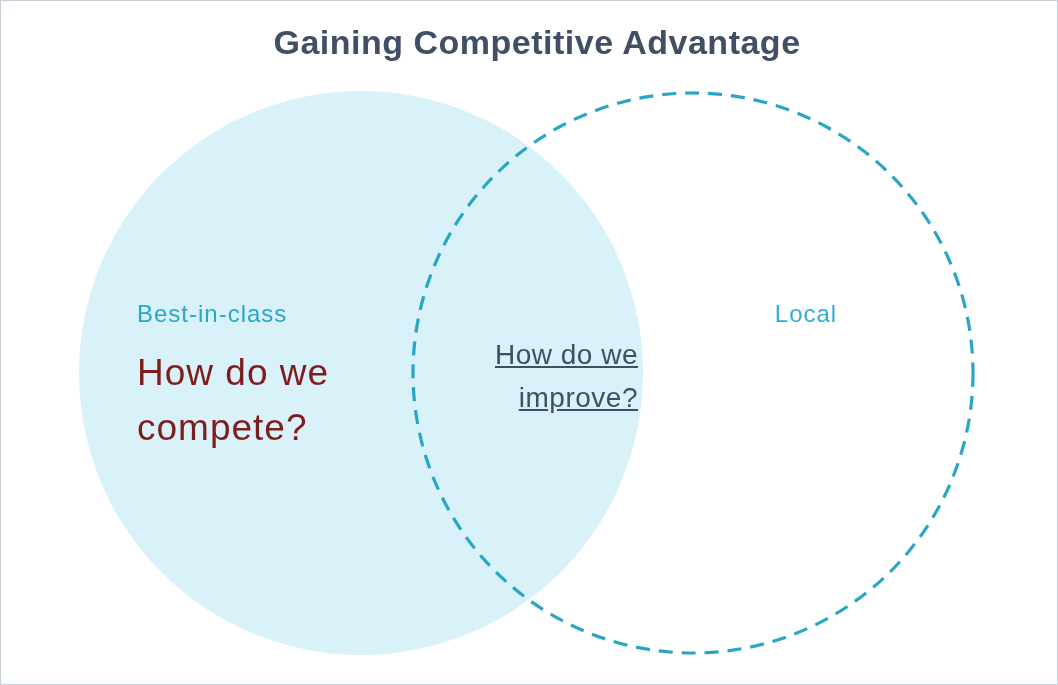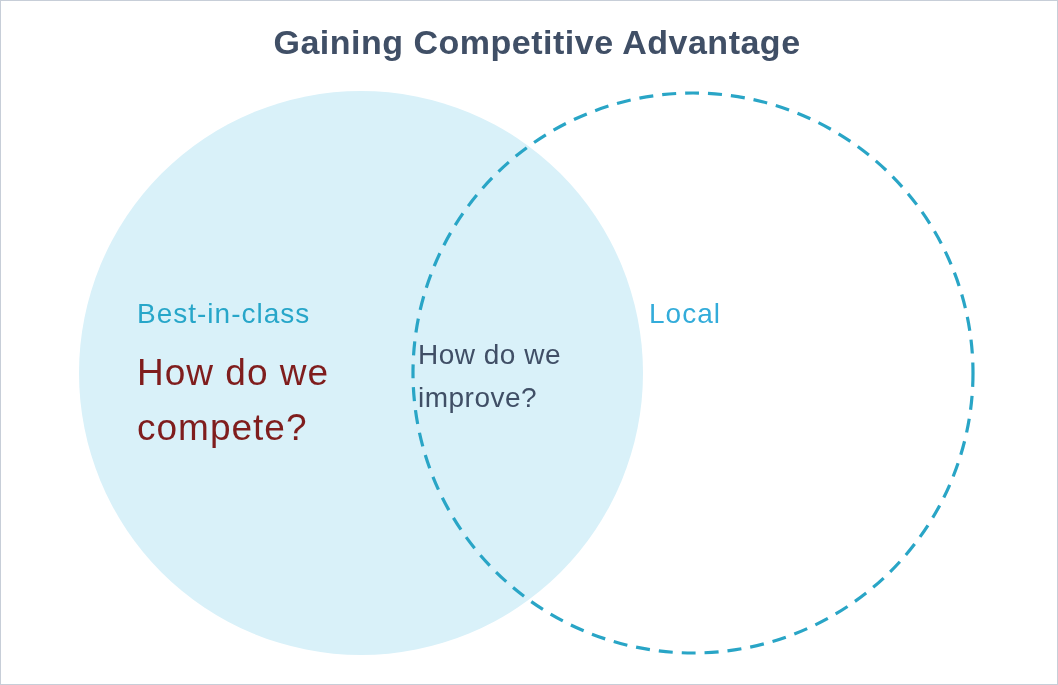--- a/index.html
+++ b/index.html
@@ -34,45 +34,46 @@
     left: 0;
     width: 1058px;
     height: 685px;
   }
   .text-block {
     position: absolute;
     top: 292px;
     width: 250px;
   }
   .text-block.left  { left: 136px; }
-  .text-block.right { left: 648px; }
+  .text-block.right { left: 680px; text-align: center; }
   .circle-label {
-    font-size: 28px;
+    font-size: 24px;
     letter-spacing: 1px;
     line-height: 42px;
     margin-bottom: 10px;
   }
   .circle-label.best  { color: #27a6c9; }
   .circle-label.local { color: #33acda; }
   .circle-question {
     font-size: 37px;
     letter-spacing: 1px;
     line-height: 55px;
     color: #7f1d1d;
   }
   .intersection-question {
     position: absolute;
     left: 417px;
     top: 332px;
     width: 220px;
-    text-align: left;
+    text-align: right;
     font-size: 28px;
     letter-spacing: 0.5px;
     line-height: 43px;
     color: #404f66;
+    text-decoration: underline;
   }
 </style>
 </head>
 <body>
 
 <div class="slide">
 
   <div class="slide-title">Gaining Competitive Advantage</div>
 
   <svg class="venn-svg" viewBox="0 0 1058 685">

